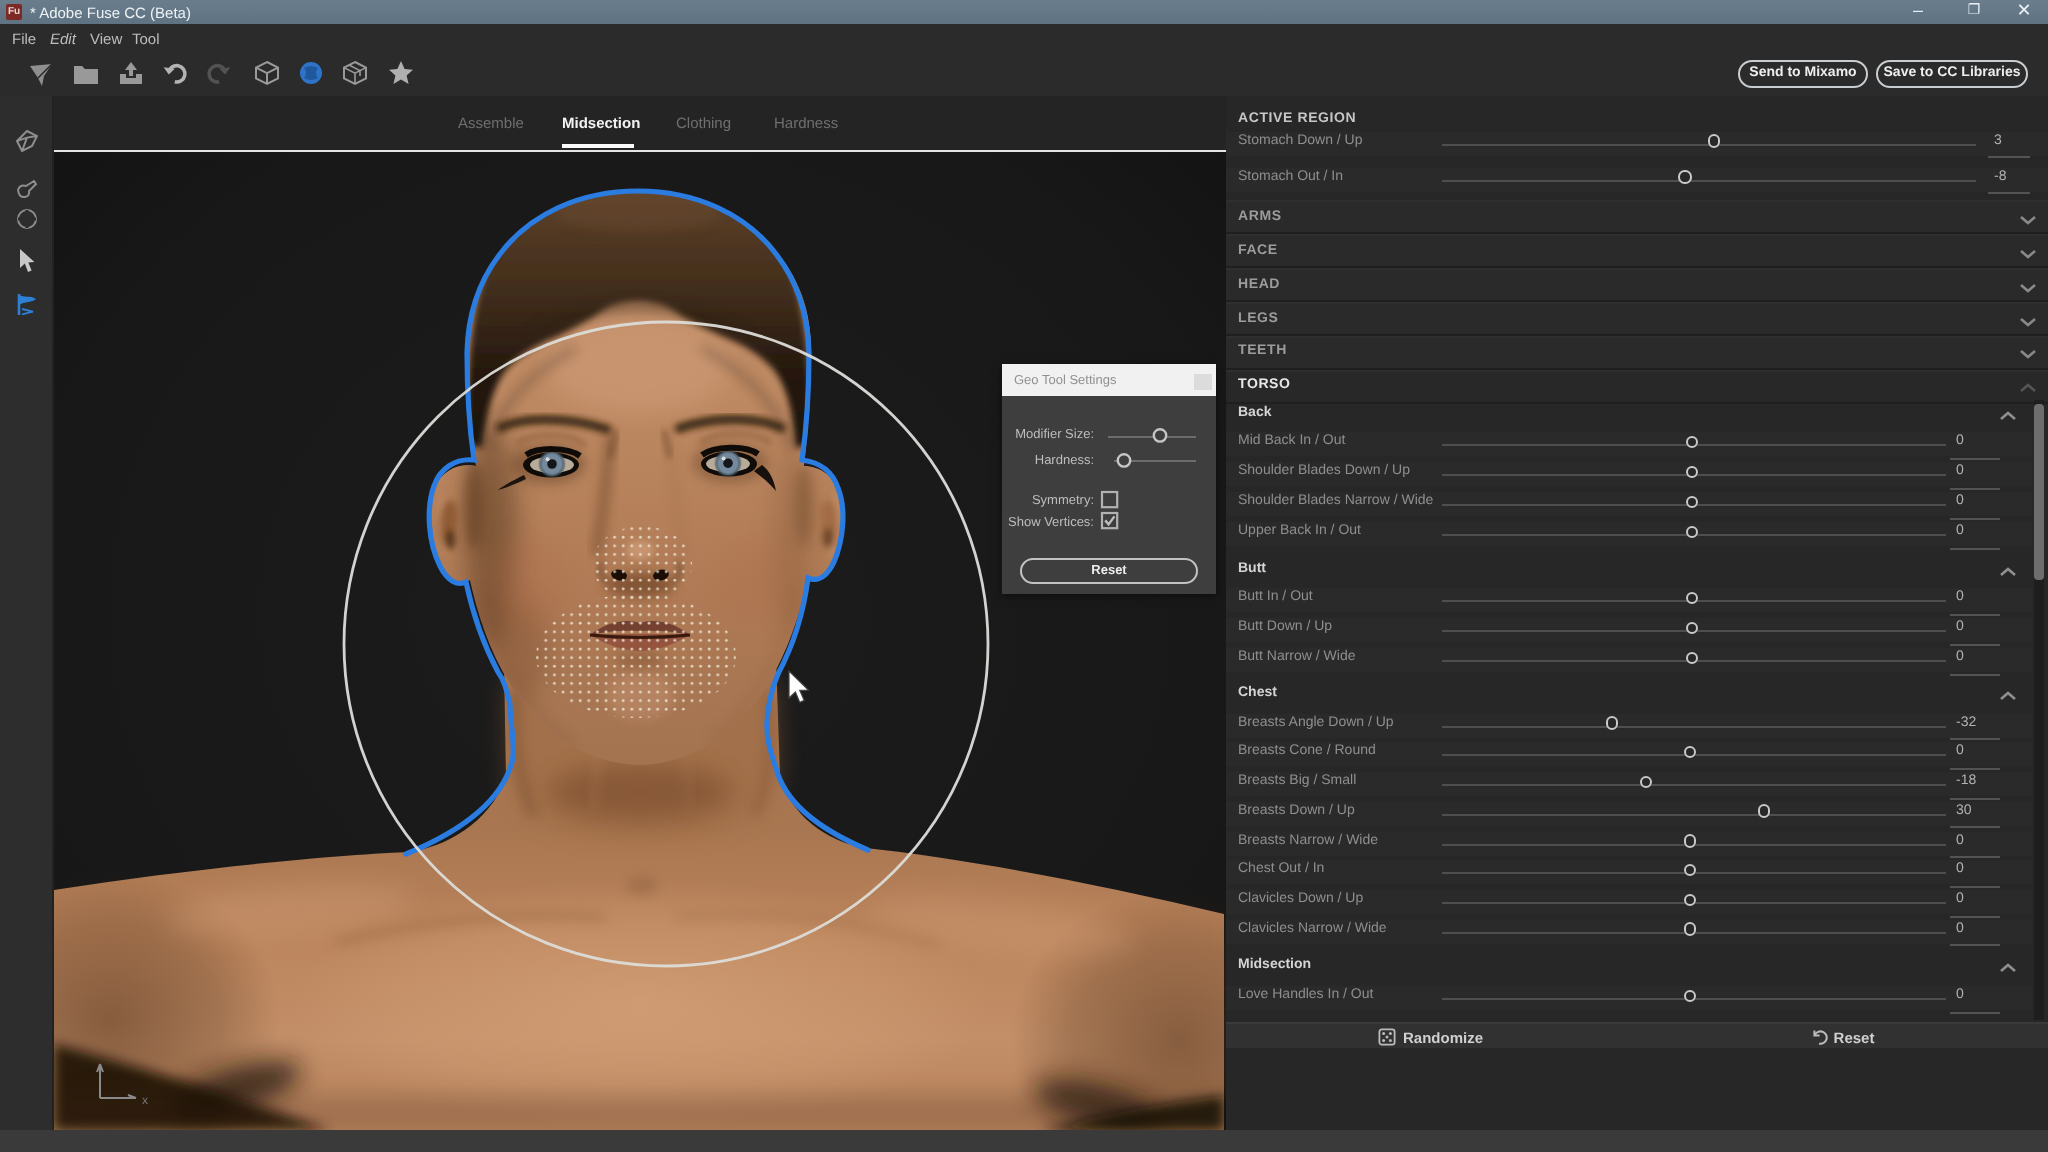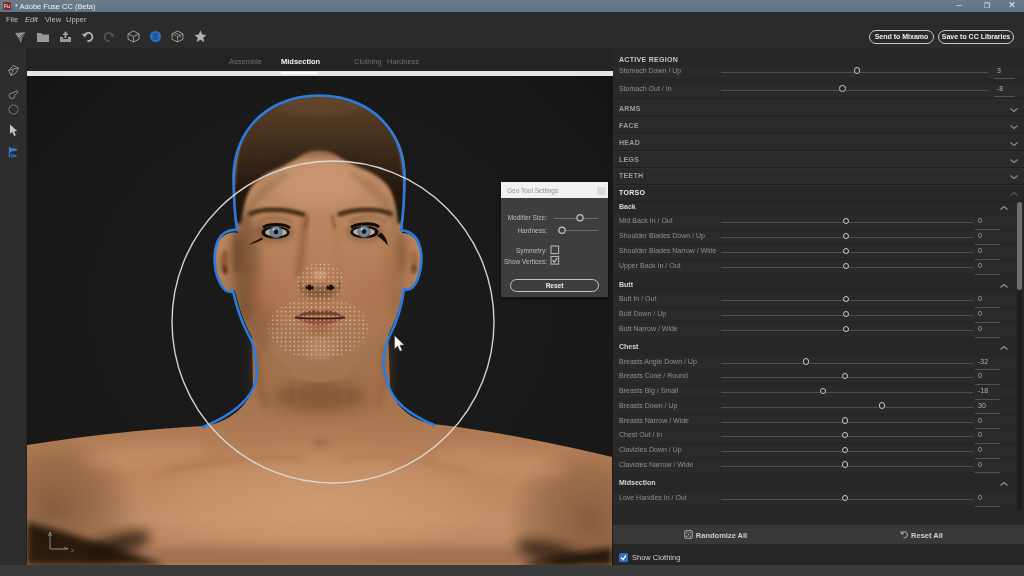--- a/index.html
+++ b/index.html
@@ -20,21 +20,21 @@
 
 #toolbar{position:absolute;left:0;top:25px;width:1024px;height:23px;background:#2b2b2b;}
 .pillbtn{position:absolute;top:5px;height:14px;border:1px solid #c8cdd1;border-radius:7px;
 color:#ededed;font-size:7px;font-weight:bold;text-align:center;background:transparent;white-space:nowrap;}
 
 #sidebar{position:absolute;left:0;top:48px;width:27px;height:517px;background:#2d2d2d;
 border-right:1px solid #222;}
 
 #viewport{position:absolute;left:27px;top:48px;width:586px;height:517px;background:#181818;overflow:hidden;}
 #tabbar{position:absolute;left:0px;top:0px;width:586px;height:28px;background:#242424;
-border-bottom:5px solid #e5e5e5;font-size:8px;}
+border-bottom:1px solid #e5e5e5;font-size:8px;}
 #tabbar .tab{position:absolute;top:9px;color:#6f6f6f;font-size:7.5px;}
 #tabbar .tab.active{color:#f2f2f2;font-weight:bold;}
 #tabbar .underline{position:absolute;top:24px;height:2px;background:#fafafa;}
 
 #rpanel{position:absolute;left:613px;top:48px;width:411px;height:517px;background:#272727;
 overflow:hidden;}
 #rpanel .hdr{position:absolute;font-size:7px;font-weight:bold;color:#c6c6c6;letter-spacing:0.3px;}
 .lbl{position:absolute;font-size:7px;color:#8f8f8f;white-space:nowrap;}
 .val{position:absolute;font-size:7px;color:#b2b2b2;}
 .vline{position:absolute;height:1px;background:#535353;}
@@ -67,21 +67,21 @@
 <div class="ticon">Fu</div>
       <div class="ttext">* Adobe Fuse CC (Beta)</div>
 <div class="winbtn" style="left:950px;width:18px;">–</div>
 <div class="winbtn" style="left:978px;width:18px;font-size:7px;">❐</div>
 <div class="winbtn" style="left:1003px;width:18px;">✕</div>
 </div>
 <div id="menubar">
 <span style="left:6px;">File</span>
       <span style="left:25px;font-style:italic;">Edit</span>
 <span style="left:45px;">View</span>
-      <span style="left:66px;">Upper</span>
+      <span style="left:66px;">Tool</span>
 </div>
 <div id="toolbar">
 <svg class="abs" style="left:14px;top:6px;" width="13" height="13" viewBox="0 0 13 13">
  <path d="M1,2 L12,1 L8,7 L7,12 L5,8 Z" fill="#8f8f8f"></path>
         <path d="M5,8 L12,1" stroke="#2b2b2b" stroke-width="0.8"></path>
 </svg>
 <svg class="abs" style="left:36px;top:6px;" width="14" height="12" viewBox="0 0 14 12">
  <path d="M1,2 L5,2 L6.5,3.5 L13,3.5 L13,11 L1,11 Z" fill="#999"></path>
 </svg>
 <svg class="abs" style="left:59px;top:5px;" width="13" height="13" viewBox="0 0 13 13">
@@ -317,21 +317,21 @@
 <circle cx="333" cy="322" r="161" fill="none" stroke="#dcdcd8" stroke-width="1.4" opacity="0.95"></circle>
 
 <path d="M50,549 L68,549 M50,549 L50,532" stroke="#8a8a8a" stroke-width="1"></path>
 <path d="M68,549 L64,547.5 M50,532 L48.5,536 M50,532 L51.5,536" stroke="#8a8a8a" stroke-width="1"></path>
 <text x="71" y="552" font-size="6" fill="#777" font-family="Liberation Sans">x</text>
 </svg>
 <div id="tabbar">
  <div class="tab" style="left:202px;">Assemble</div>
  <div class="tab active" style="left:254px;">Midsection</div>
  <div class="underline" style="left:254px;width:36px;"></div>
- <div class="tab" style="left:327px;">Clothing</div>
+ <div class="tab" style="left:311px;">Clothing</div>
  <div class="tab" style="left:360px;">Hardness</div>
 </div>
 </div>
 <div id="rpanel">
 <div class="hdr" style="left:6px;top:8px;">ACTIVE REGION</div>
 <div class="rowbg" style="top:17.5px;width:411px;height:12px;"></div>
 <div class="lbl" style="left:6px;top:18.5px;">Stomach Down / Up</div>
 <div class="track" style="left:108px;top:23.5px;width:267px;"></div>
 <div class="knob" style="left:240.5px;top:19.0px;"></div>
 <div class="val" style="left:384px;top:18.5px;">3</div>
@@ -485,40 +485,33 @@
         <path d="M1.5,4.5 L5,1.5 L8.5,4.5" stroke="#8f8f8f" stroke-width="1.3" fill="none"></path>
       </svg>
 <div class="rowbg" style="top:445px;width:403px;height:12px;"></div>
 <div class="lbl" style="left:6px;top:446px;">Love Handles In / Out</div>
 <div class="track" style="left:108px;top:451px;width:252px;"></div>
 <div class="knob" style="left:228.5px;top:446.5px;"></div>
 <div class="val" style="left:365px;top:446px;">0</div>
 <div class="vline" style="left:362px;top:457.5px;width:25px;"></div>
 <div style="position:absolute;left:404px;top:152px;width:5px;height:310px;background:#1e1e1e;"></div>
 <div style="position:absolute;left:404px;top:154px;width:5px;height:88px;background:#6e6e6e;border-radius:2px;"></div>
-<div class="footrow" style="top:477px;height:19px;background:#383838;">
-        <div style="position:absolute;left:0;width:205px;text-align:center;top:5px;"><svg width="9" height="9" viewBox="0 0 9 9" style="vertical-align:-1.5px;margin-right:3px;">
+<div class="footrow" style="top:463px;height:13px;background:#313131;border-top:1px solid #3a3a3a;">
+        <div style="position:absolute;left:0;width:205px;text-align:center;top:2px;"><svg width="9" height="9" viewBox="0 0 9 9" style="vertical-align:-1.5px;margin-right:3px;">
             <rect x="0.7" y="0.7" width="7.6" height="7.6" rx="1.2" fill="none" stroke="#bbb" stroke-width="0.9"></rect>
             <circle cx="2.8" cy="2.8" r="0.75" fill="#bbb"></circle>
             <circle cx="6.2" cy="2.8" r="0.75" fill="#bbb"></circle>
             <circle cx="4.5" cy="4.5" r="0.75" fill="#bbb"></circle>
             <circle cx="2.8" cy="6.2" r="0.75" fill="#bbb"></circle>
             <circle cx="6.2" cy="6.2" r="0.75" fill="#bbb"></circle>
-          </svg>Randomize All</div>
-        <div style="position:absolute;left:205px;width:206px;text-align:center;top:5px;"><svg width="9" height="9" viewBox="0 0 9 9" style="vertical-align:-1.5px;margin-right:3px;">
+          </svg>Randomize</div>
+        <div style="position:absolute;left:205px;width:206px;text-align:center;top:2px;"><svg width="9" height="9" viewBox="0 0 9 9" style="vertical-align:-1.5px;margin-right:3px;">
             <path d="M2.2,1.2 L2.2,3.8 L4.8,3.8" fill="none" stroke="#bbb" stroke-width="1"></path>
             <path d="M2.4,3.6 A3.1,3.1 0 1 1 4.5,7.8" fill="none" stroke="#bbb" stroke-width="1"></path>
-          </svg>Reset All</div>
-      </div>
-<div class="footrow" style="top:501px;height:16px;background:#262626;font-weight:normal;">
-        <svg style="position:absolute;left:6px;top:4px;" width="9" height="9" viewBox="0 0 9 9">
-          <rect x="0" y="0" width="9" height="9" rx="1.5" fill="#2e6fc2"></rect>
-          <path d="M2,4.5 L4,6.5 L7,2.5" fill="none" stroke="#fff" stroke-width="1.3"></path>
-        </svg>
-        <div style="position:absolute;left:19px;top:4px;color:#cfcfcf;">Show Clothing</div>
+          </svg>Reset</div>
       </div>
 </div>
 <div id="statusbar"></div>
 <div id="geopanel">
 <div id="geotitle">
         <span style="position:absolute;left:6px;top:4.5px;">Geo Tool Settings</span>
 <div style="position:absolute;left:96px;top:4.5px;width:9px;height:8px;background:#dcdcdc;"></div>
       </div>
 <div class="glbl" style="left:-54px;top:32px;">Modifier Size:</div>
 <div class="gtrack" style="left:53px;top:35.5px;width:44px;"></div>

